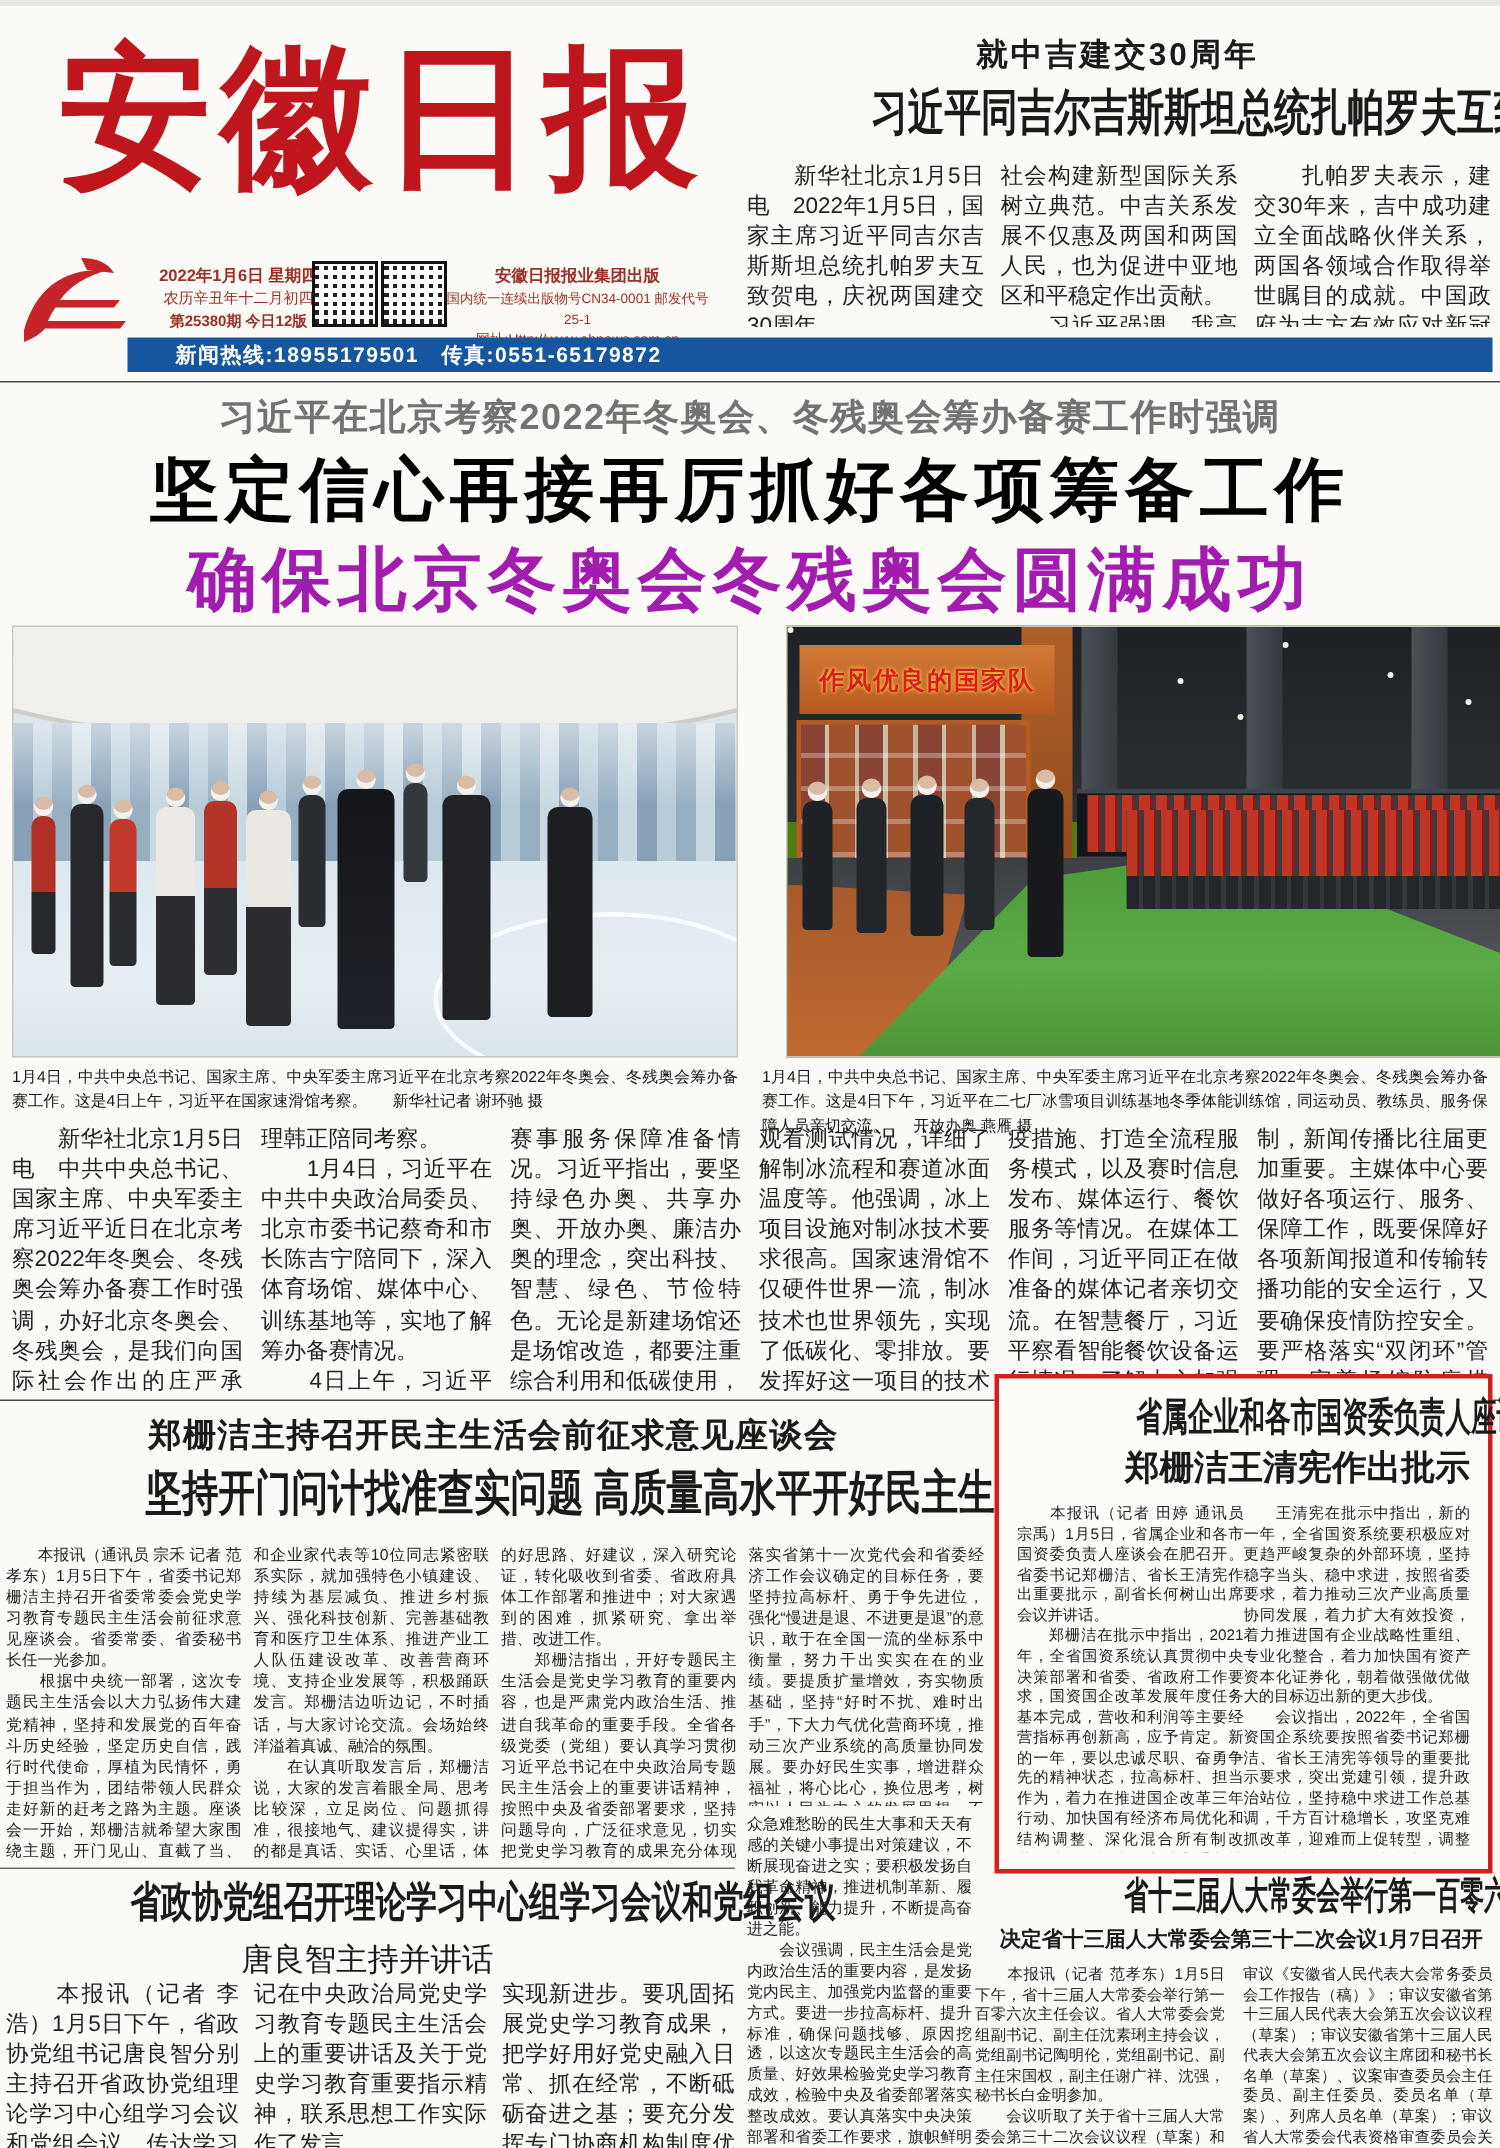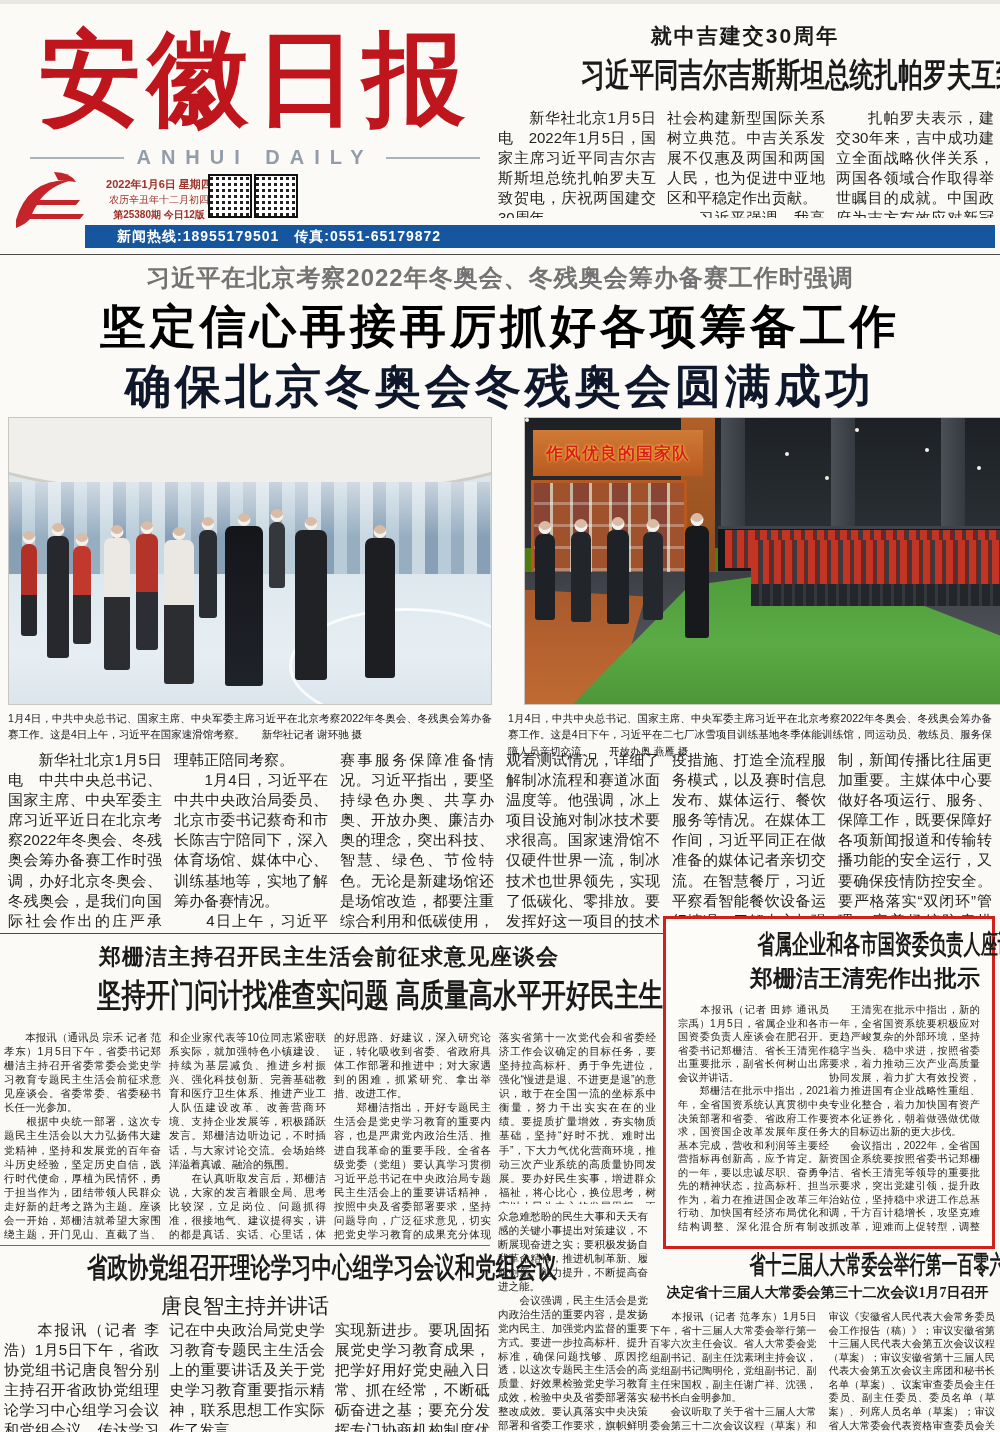--- a/index.html
+++ b/index.html
@@ -34,21 +34,21 @@
   .tr-head{left:495px;top:50px;width:500px;text-align:center;height:42px;line-height:42px;}
   .cx{display:inline-block;transform-origin:center;white-space:nowrap;font-weight:bold;}
   .tr-head .cx{font-size:33px;transform:scaleX(0.74);}
   .tr-cols{left:498px;top:104px;width:496px;height:110px;display:flex;gap:11px;}
   .coltxt{flex:1;font-size:15px;line-height:1.34;text-align:justify;white-space:pre-wrap;
     overflow:hidden;color:#222;}
   
   .rule-h{height:1px;background:#4a4a48;}
   .lead-kicker{left:0;top:258px;width:1000px;text-align:center;font-size:24px;font-weight:600;letter-spacing:1px;color:#737373;}
   .lead-h1{left:0;top:292px;width:1000px;text-align:center;font-size:46px;font-weight:bold;letter-spacing:4px;color:#000;}
-  .lead-h2{left:0;top:352px;width:1000px;text-align:center;font-size:46px;font-weight:bold;letter-spacing:4px;color:#0f172a;}
+  .lead-h2{left:0;top:352px;width:1000px;text-align:center;font-size:46px;font-weight:bold;letter-spacing:4px;color:#a21caf;}
   .photo{top:413px;width:484px;height:288px;overflow:hidden;border:1px solid #c9c6c0;box-sizing:border-box;background:#dfe6ea;}
   .photoL{left:8px;} .photoR{left:524px;background:#4d7c0f;}
   .caption{top:706px;width:484px;font-size:10.5px;line-height:1.55;text-align:justify;color:#15161a;font-weight:500;}
   .capL{left:8px;} .capR{left:508px;}
   .credit{white-space:nowrap;margin-left:14px;}
   .lead-cols{left:8px;top:746px;width:984px;height:180px;display:flex;gap:12px;}
   
   .roof{position:absolute;left:-70px;right:-70px;top:-52px;height:130px;background:#f0efec;border-radius:0 0 50% 50%;
     box-shadow:0 3px 0 #cfcdc8;}
   .roof2{position:absolute;left:-40px;right:-40px;top:-64px;height:120px;background:
@@ -117,42 +117,42 @@
     font-size:14px;font-weight:bold;}
   .br-cols{left:650px;top:1306px;width:345px;height:122px;display:flex;gap:12px;}
   .br-cols .coltxt{font-size:10.2px;line-height:1.33;}
 </style>
 </head>
 <body>
 
 <div id="page">
 
   <div class="abs masthead">安徽日报</div>
-  <div class="abs mh-sub">
-    <span class="rule"></span>
-    <span class="txt">ANHUI DAILY</span>
-    <span class="rule"></span>
-  </div>
 
   <div class="abs logo">
     <svg width="85" height="62" viewBox="0 0 85 62">
       <path d="M6 50 Q18 8 62 10 Q40 16 30 30 L70 30 L66 35 L27 35 Q24 39 22 44 L74 44 L70 49 L20 49 Q16 54 6 58 Z" fill="#c4242a"></path>
       <path d="M44 2 Q60 2 66 12 L48 10 Z" fill="#c4242a"></path>
     </svg>
   </div>
 
   <div class="abs dateblock">
     <div class="d1">2022年1月6日 星期四</div>
     <div class="d2">农历辛丑年十二月初四</div>
     <div class="d3">第25380期 今日12版</div>
   </div>
 
   <div class="abs qr"></div>
   <div class="abs qr qr2"></div>
 
+  <div class="abs pubblock">
+    <div class="p1">安徽日报报业集团出版</div>
+    <div class="p2">国内统一连续出版物号CN34-0001 邮发代号25-1</div>
+    <div class="p3">网址:Http://www.ahnews.com.cn</div>
+  </div>
 
   <div class="abs hotline">新闻热线:18955179501　传真:0551-65179872</div>
 
   <div class="abs tr-kicker">就中吉建交30周年</div>
   <div class="abs tr-head">
     <span class="cx">习近平同吉尔吉斯斯坦总统扎帕罗夫互致贺电</span>
   </div>
   <div class="abs tr-cols">
     <div class="coltxt">　　新华社北京1月5日电　2022年1月5日，国家主席习近平同吉尔吉斯斯坦总统扎帕罗夫互致贺电，庆祝两国建交30周年。
 　　习近平指出，建交30年来，中吉两国始终秉持相互尊重、平等互利、合作共赢原则，推动两国关系取得跨越式发展，达到全面战略伙伴关系新高度，为国际</div>

